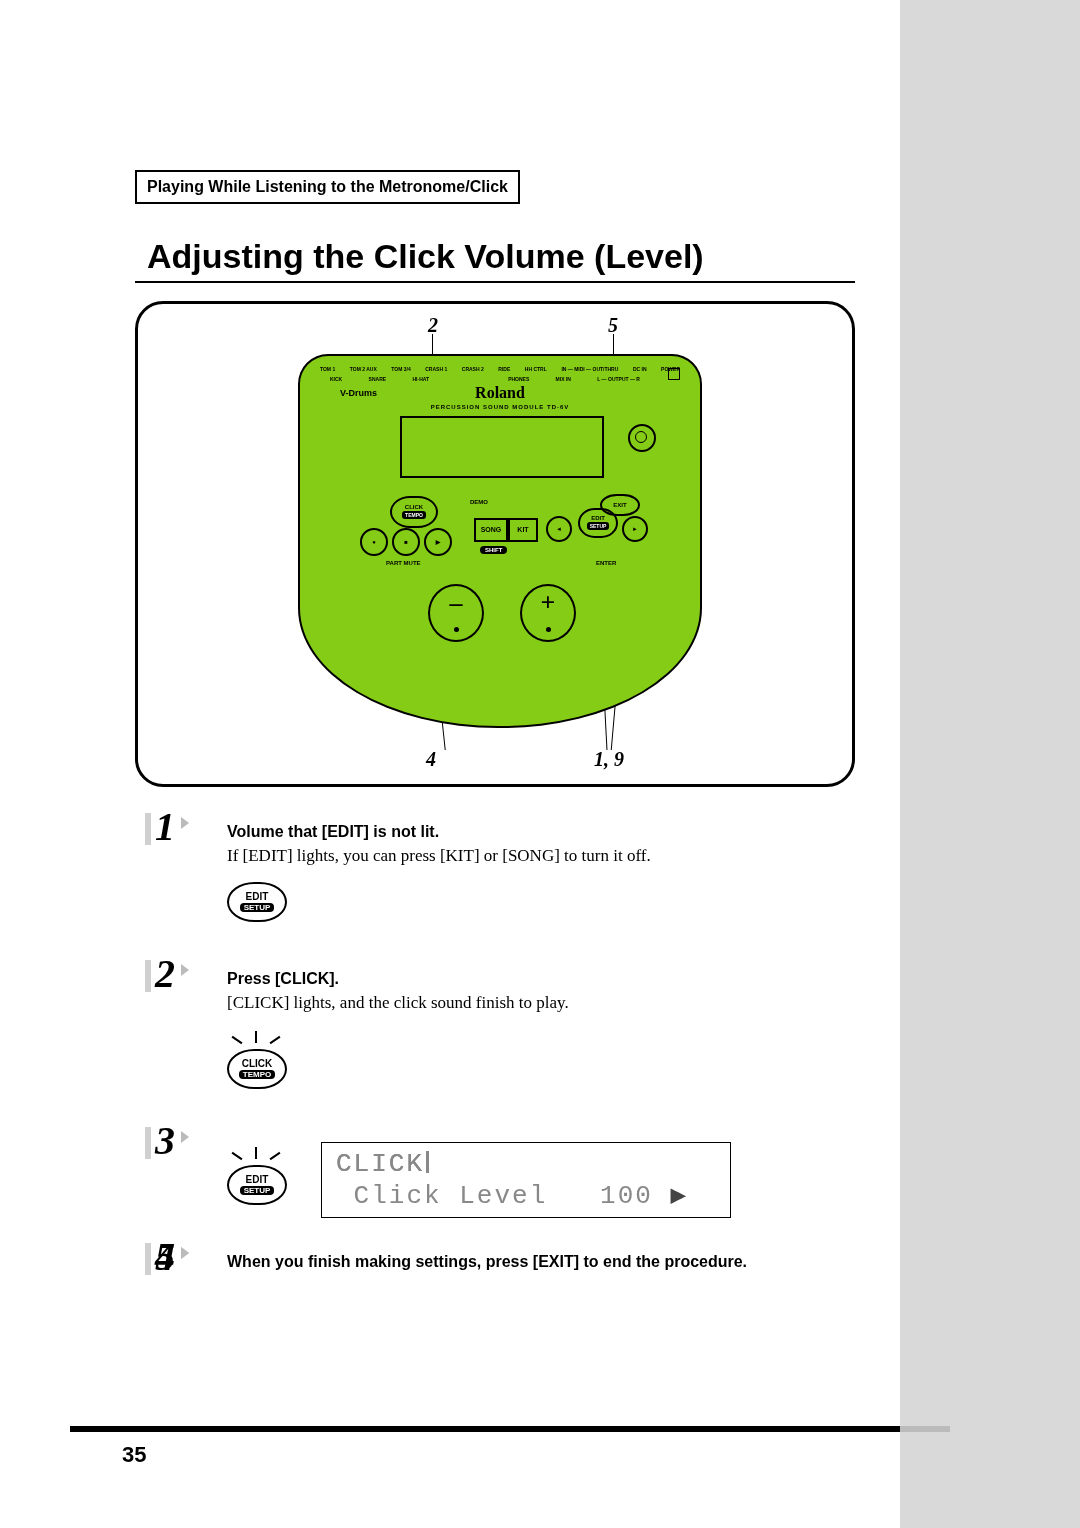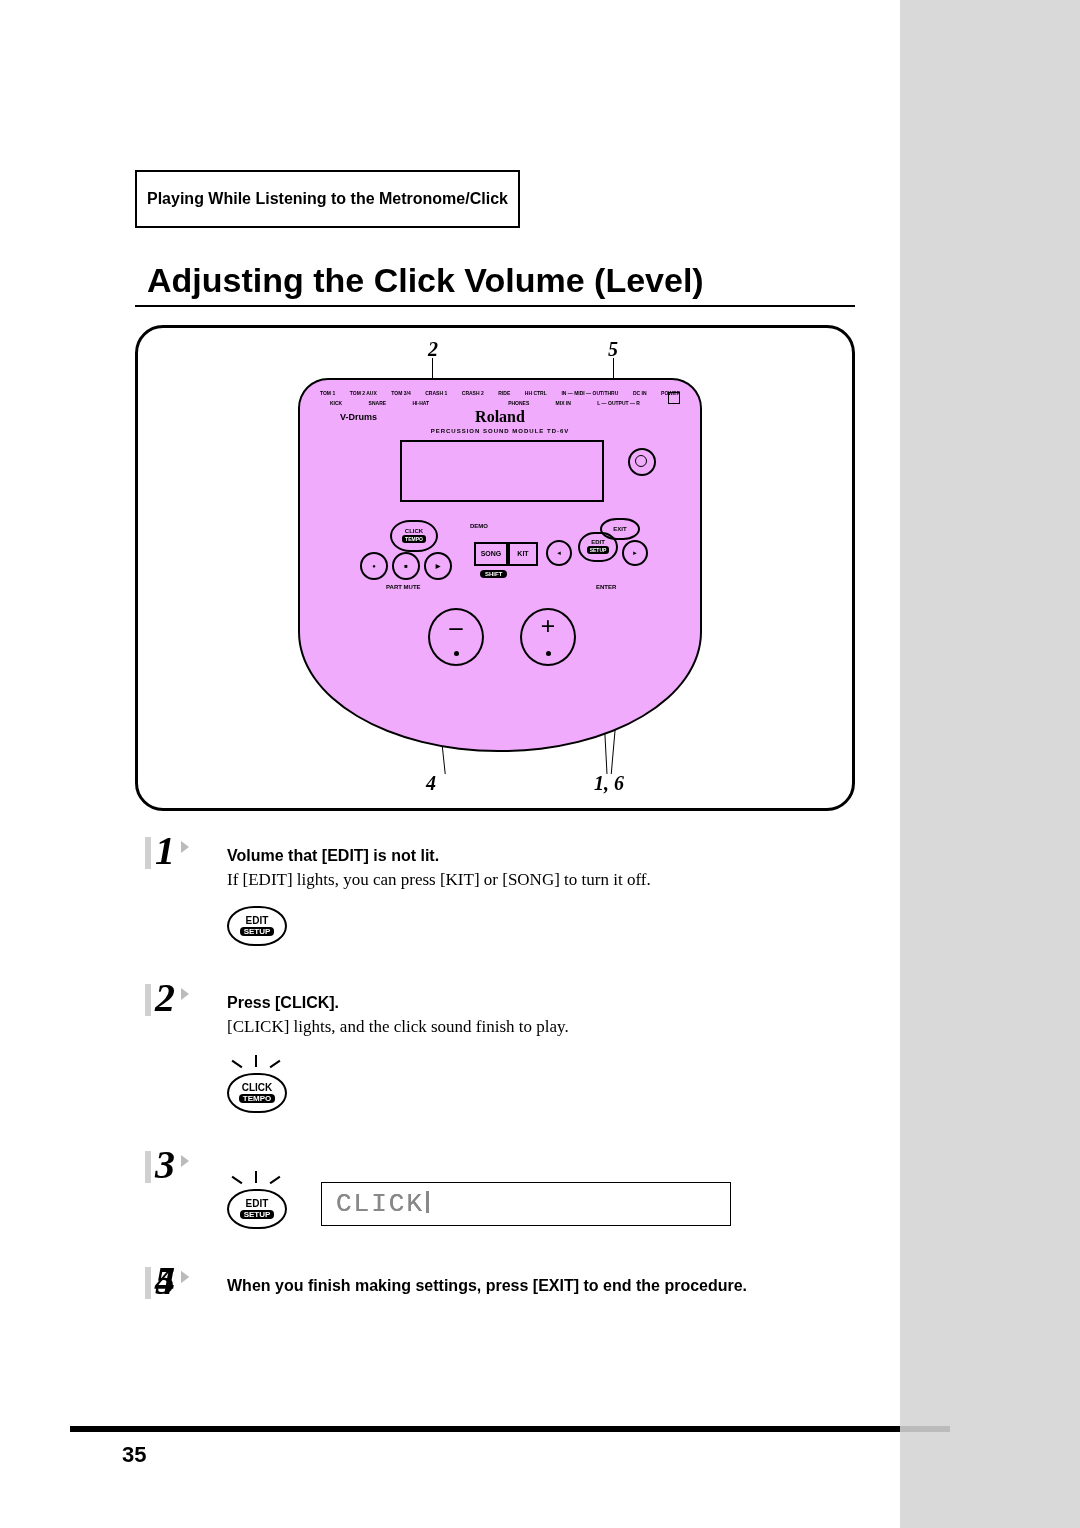--- a/index.html
+++ b/index.html
@@ -20,21 +20,21 @@
     background: #d9d9d9;
   }
   .page {
     position: absolute;
     left: 135px;
     top: 170px;
     width: 720px;
   }
   .section-tag {
     border: 2px solid #000;
-    padding: 18px 10px;
+    padding: 6px 10px;
     font-family: Arial, Helvetica, sans-serif;
     font-weight: bold;
     font-size: 16px;
     display: inline-block;
     margin-bottom: 32px;
   }
   .title {
     font-family: Arial, Helvetica, sans-serif;
     font-weight: 900;
     font-size: 34px;
@@ -68,21 +68,21 @@
     left: 160px;
     top: 50px;
     width: 400px;
     height: 370px;
   }
   .module-body {
     position: absolute;
     left: 0; top: 0; width: 400px; height: 370px;
     border: 2px solid #000;
     border-radius: 30px 30px 200px 200px / 30px 30px 120px 120px;
-    background: #f0abfc;
+    background: #84cc16;
   }
   .conn-row {
     position: absolute;
     top: 10px; left: 20px; right: 20px;
     height: 14px;
     display: flex;
     justify-content: space-between;
   }
   .conn-row span {
     font-size: 5px;
@@ -281,21 +281,21 @@
   <div class="section-tag">Playing While Listening to the Metronome/Click</div>
 
   <div class="title">Adjusting the Click Volume (Level)</div>
   <hr class="title-rule">
 
   
   <div class="device-box">
     <span class="callout-num" style="left:290px; top:10px;">2</span>
     <span class="callout-num" style="left:470px; top:10px;">5</span>
     <span class="callout-num" style="left:288px; top:444px;">4</span>
-    <span class="callout-num" style="left:456px; top:444px;">1, 6</span>
+    <span class="callout-num" style="left:456px; top:444px;">1, 9</span>
 
     <div class="lead" style="left:294px; top:30px; width:1px; height:100px;"></div>
     <div class="lead" style="left:475px; top:30px; width:1px; height:100px;"></div>
     <div class="lead" style="left:462px; top:198px; width:1px; height:248px; transform:skewX(3deg);"></div>
     <div class="lead" style="left:480px; top:280px; width:1px; height:166px; transform:skewX(-5deg);"></div>
     <div class="lead" style="left:298px; top:280px; width:1px; height:166px; transform:skewX(6deg);"></div>
 
     <div class="module">
       <div class="module-body">
         <div class="conn-row">
@@ -412,20 +412,23 @@
               <span class="ray-m"></span>
               <span class="ray-r"></span>
             </div>
           <div class="icon-btn" style="margin-top:0;">
             <span class="lbl">EDIT</span>
             <span class="pill">SETUP</span>
           </div>
         </div>
         <div class="lcd">
           <div class="lcd-line1"><span>CLICK</span><span class="bar"></span></div>
+          <div class="lcd-line2">
+            &nbsp;<span>Click Level</span>&nbsp;&nbsp;&nbsp;<span>100</span>&nbsp;<span class="arrow-r">▶</span>
+          </div>
         </div>
       </div>
     </div>
 
     <div class="step">
       <div class="step-num"><span>4</span><span class="arrow"></span></div>
     </div>
 
     <div class="step">
       <div class="step-num"><span>5</span><span class="arrow"></span></div>

